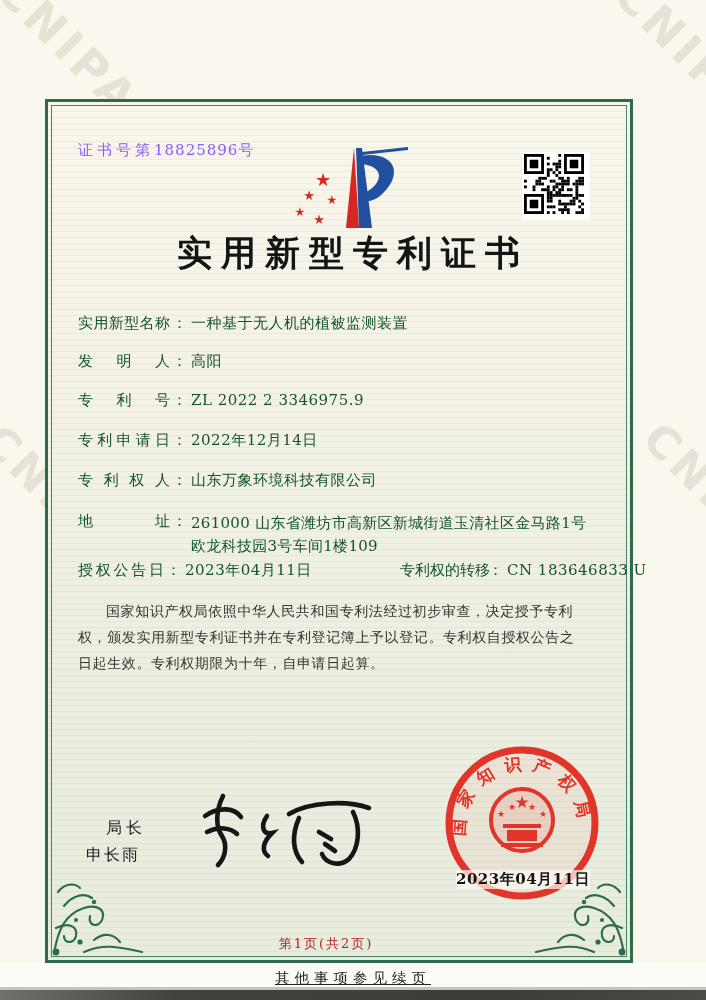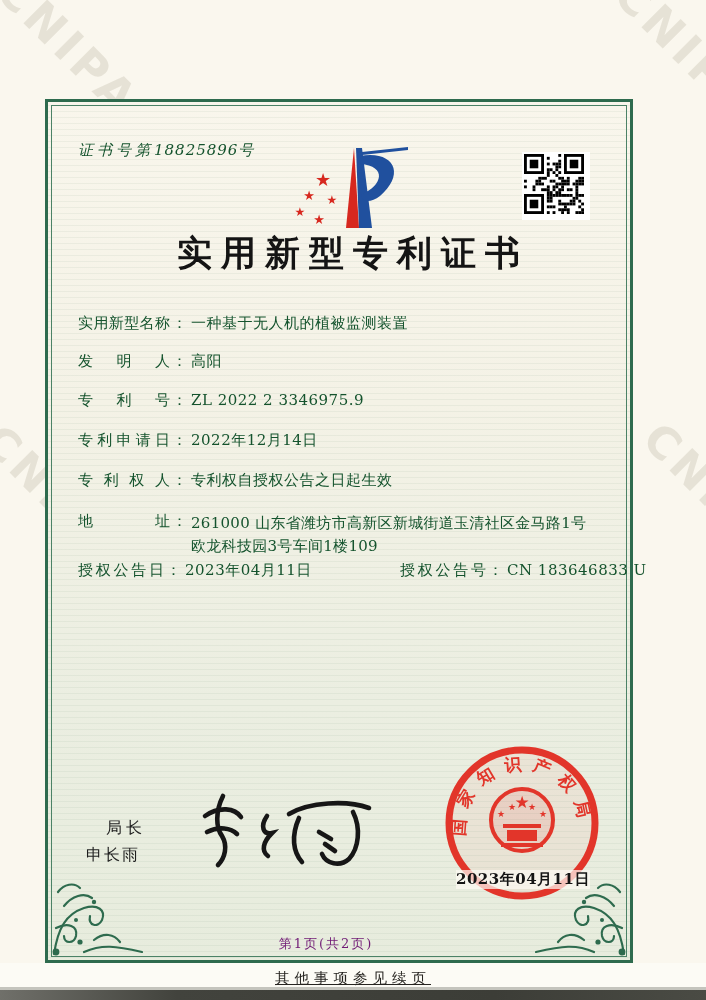--- a/index.html
+++ b/index.html
@@ -30,21 +30,21 @@
     border:3px solid #2e6b4e;box-sizing:border-box;
   }
   .frame-inner{
     position:absolute;left:3px;top:3px;right:3px;bottom:3px;
     border:1px solid #4b8266;
   }
   .corner{position:absolute;width:96px;height:96px;bottom:2px;}
   .corner.left{left:2px;}
   .corner.right{right:2px;transform:scaleX(-1);}
   
-  .cert-no{position:absolute;left:78px;top:141px;font-size:15px;color:#14532d;font-style:italic;}
+  .cert-no{position:absolute;left:78px;top:141px;font-size:15px;color:#8b5cf6;}
   .cert-no .cjk{letter-spacing:4px;}
   .cert-no .num{letter-spacing:1px;}
   .logo{position:absolute;left:282px;top:140px;width:140px;height:100px;}
   .qr{position:absolute;left:522px;top:152px;width:64px;height:64px;background:#fff;padding:2px;}
   .title{
     position:absolute;left:0;top:230px;width:706px;text-align:center;
     font-size:35px;font-weight:bold;letter-spacing:9px;color:#141414;
   }
   
   .row{position:absolute;left:78px;font-size:15px;color:#14532d;white-space:nowrap;}
@@ -65,21 +65,21 @@
   .sig-name{position:absolute;left:86px;top:845px;font-size:16px;letter-spacing:2px;color:#1d1d1d;}
   .sig-hand{position:absolute;left:183px;top:790px;width:200px;height:80px;}
   
   .seal{position:absolute;left:443px;top:744px;width:158px;height:158px;}
   .seal-date{
     position:absolute;left:456px;top:870px;width:134px;text-align:center;
     font-size:15px;font-weight:bold;color:#141414;
     background:rgba(252,250,243,0.72);letter-spacing:0.5px;
   }
   
-  .page-no{position:absolute;left:0;top:935px;width:652px;text-align:center;font-size:13px;color:#701a75;letter-spacing:2px;}
+  .page-no{position:absolute;left:0;top:935px;width:652px;text-align:center;font-size:13px;color:#b91c1c;letter-spacing:2px;}
   .below-frame{position:absolute;left:0;top:963px;width:706px;height:37px;background:#fcfbf5;}
   .continuation{position:absolute;left:0;top:969px;width:706px;text-align:center;font-size:14.5px;color:#262420;letter-spacing:5px;text-decoration:underline;}
   .edge-line{position:absolute;left:0;bottom:10px;width:706px;height:3px;background:#c4c4bd;}
   .edge-bar{position:absolute;left:0;bottom:0;width:706px;height:10px;background:linear-gradient(90deg,#70706a,#42433d 25%,#3c3d37 70%,#4a4b44);}
 </style>
 </head>
 <body>
 
 <div class="wm" style="left:-22px;top:18px;font-size:46px;">CNIPA</div>
 <div class="wm" style="left:596px;top:22px;font-size:46px;">CNIPA</div>
@@ -283,33 +283,34 @@
 <div class="row" style="top:352px">
   <span class="flabel">发明人</span><span class="fcolon">：</span><span class="fvalue">高阳</span>
 </div>
 <div class="row" style="top:391px">
   <span class="flabel">专利号</span><span class="fcolon">：</span><span class="fvalue">ZL 2022 2 3346975.9</span>
 </div>
 <div class="row" style="top:431px">
   <span class="flabel">专利申请日</span><span class="fcolon">：</span><span class="fvalue">2022年12月14日</span>
 </div>
 <div class="row" style="top:471px">
-  <span class="flabel">专利权人</span><span class="fcolon">：</span><span class="fvalue">专利权自授权公告之日起生效</span>
+  <span class="flabel">专利权人</span><span class="fcolon">：</span><span class="fvalue">山东万象环境科技有限公司</span>
 </div>
 <div class="row" style="top:512px">
   <span class="flabel">地址</span><span class="fcolon">：</span><span class="addr-val"><span>261000 山东省潍坊市高新区新城街道玉清社区金马路1号</span><br><span>欧龙科技园3号车间1楼109</span></span>
 </div>
 <div class="row" style="top:561px">
   <span class="flabel w5">授权公告日</span><span class="fcolon">：</span><span class="fvalue">2023年04月11日</span>
   <span class="grant-no-group">
-    <span class="flabel w5">授权公告号</span><span class="fcolon">：</span><span class="fvalue">CN 183646833 U</span>
+    <span class="flabel w5">专利权的转移</span><span class="fcolon">：</span><span class="fvalue">CN 183646833 U</span>
   </span>
 </div>
 
 <div class="paras">
+  <p>国家知识产权局依照中华人民共和国专利法经过初步审查，决定授予专利权，颁发实用新型专利证书并在专利登记簿上予以登记。专利权自授权公告之日起生效。专利权期限为十年，自申请日起算。</p>
 </div>
 
 <div class="sig-title">局长</div>
 <div class="sig-name">申长雨</div>
 <svg class="sig-hand" viewBox="0 0 200 80">
   <g fill="none" stroke="#161616" stroke-width="4.6" stroke-linecap="round">
     <path d="M40,6 C32,22 33,38 39,46 C45,56 42,68 35,75"></path>
     <path d="M22,26 C36,16 52,18 58,27"></path>
     <path d="M24,42 C36,36 48,38 54,44"></path>
     <path d="M84,26 C77,36 80,45 89,43 C80,52 78,61 85,66"></path>

